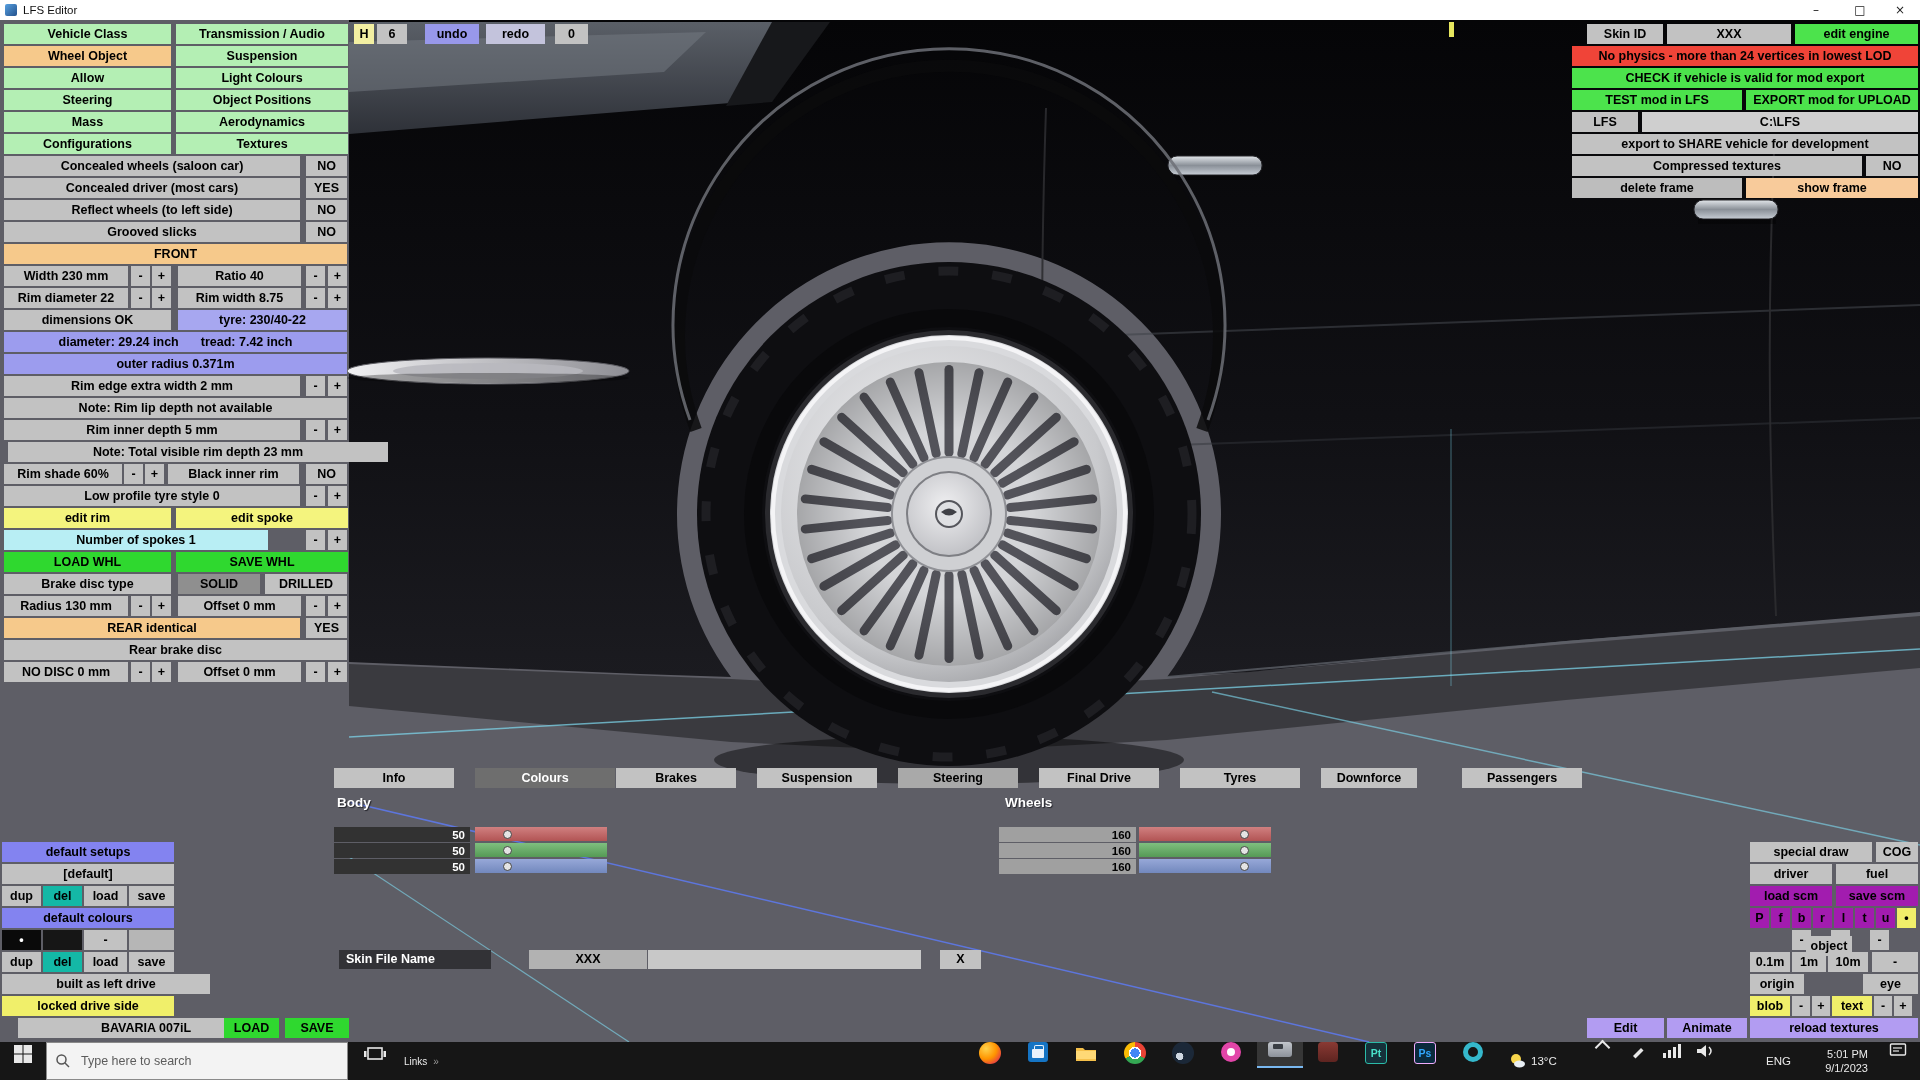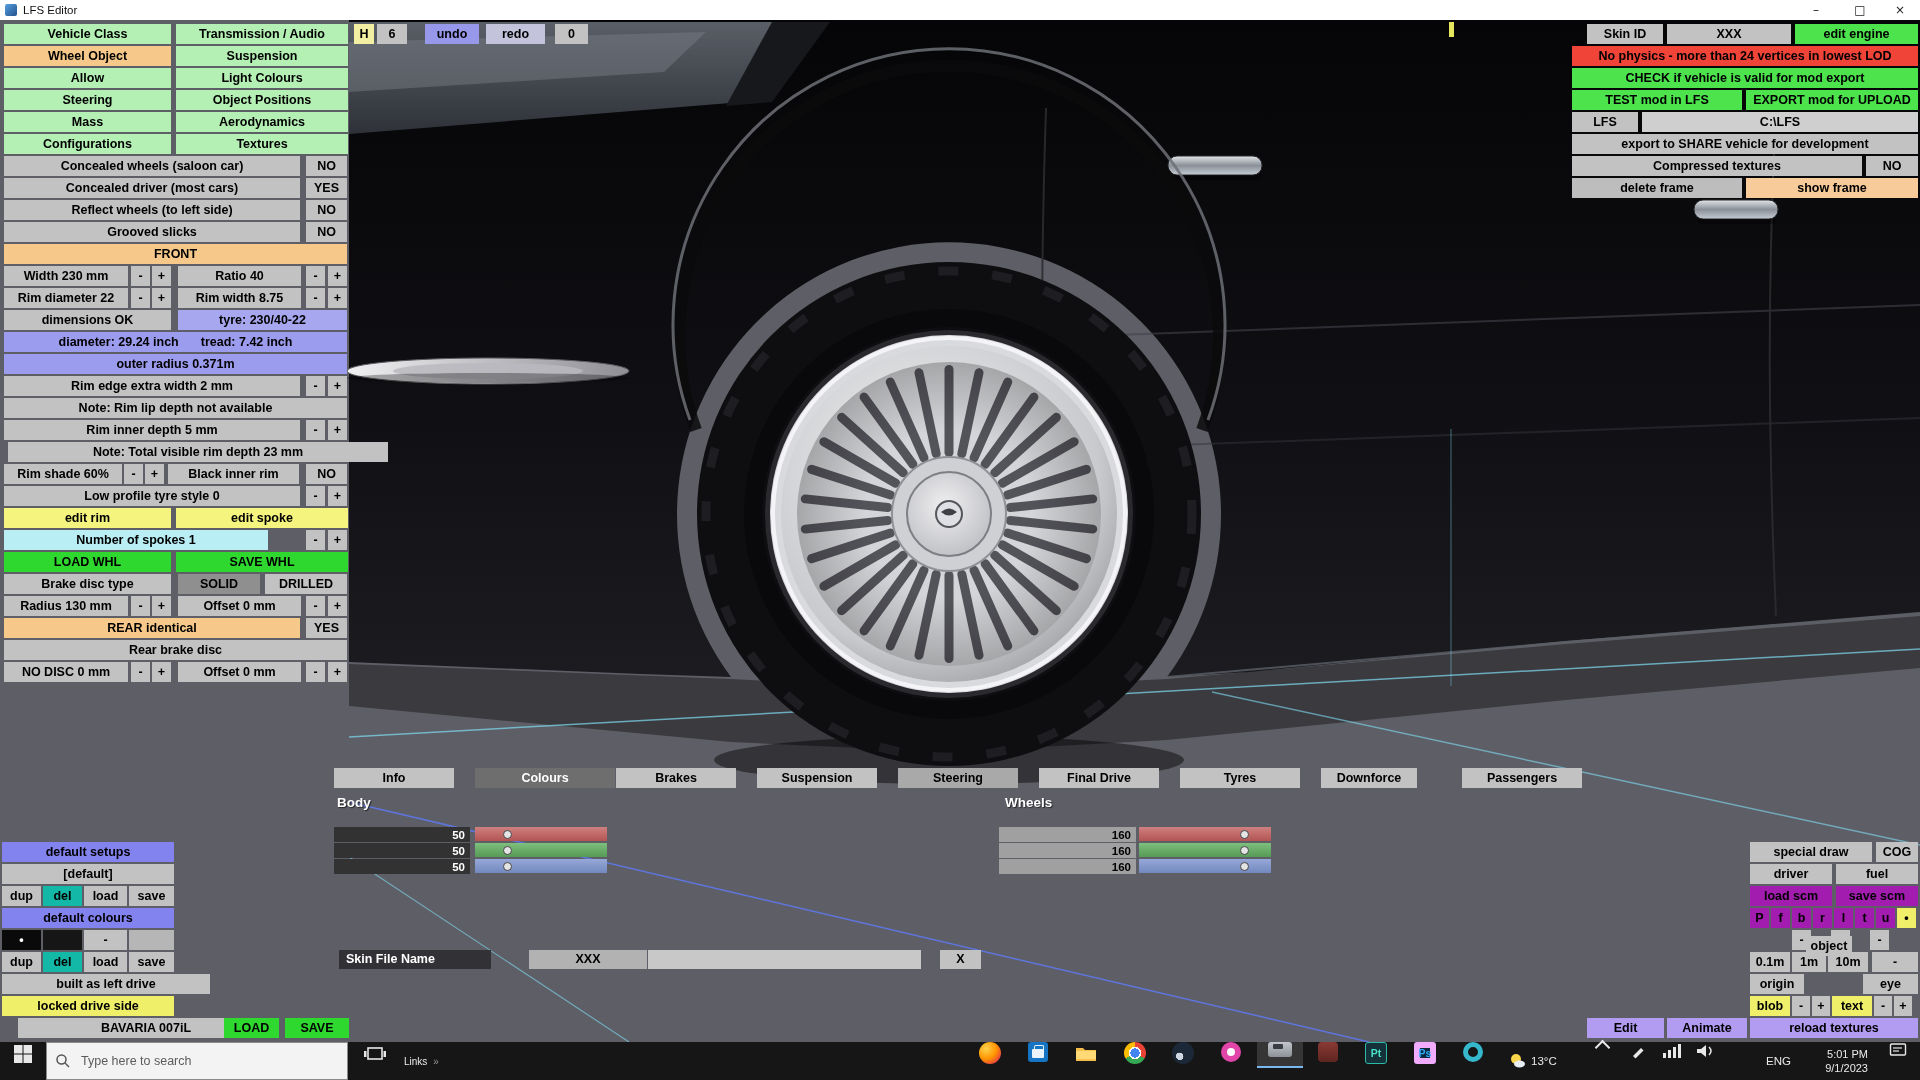--- a/index.html
+++ b/index.html
@@ -47,21 +47,21 @@
   .ffox{width:22px;height:22px;border-radius:50%;background:radial-gradient(circle at 32% 30%,#ffd24c,#ff9500 48%,#e8443d 78%,#b53a86)}
   .pinkring{width:20px;height:20px;border-radius:50%;border:6px solid #e245a8;box-sizing:border-box;background:#fff}
   .cyanring{width:20px;height:20px;border-radius:50%;border:5px solid #35b8cc;box-sizing:border-box}
   .steam{width:22px;height:22px;border-radius:50%;background:radial-gradient(circle at 35% 65%,#cfd8e2 0 18%,#1b2838 19%)}
   .maroon{width:20px;height:20px;border-radius:4px;background:linear-gradient(#8a3a34,#5e2420)}
   .lfsic{width:24px;height:15px;border-radius:3px;background:linear-gradient(#c2c6cc,#8d929a);position:relative}
   .lfsic::after{content:"";position:absolute;left:5px;top:2px;width:10px;height:5px;background:#3a3e44;border-radius:1px}
   .badge{width:22px;height:22px;box-sizing:border-box;display:flex;align-items:center;justify-content:center;
          font:700 10.5px "Liberation Sans",sans-serif;border-radius:3px}
   .pt{background:#15313a;border:1px solid #2bbba8;color:#49e0c8}
-  .ps{background:#0b2a3d;border:6px solid #f0abfc;color:#31a8ff}
+  .ps{background:#0b2a3d;border:1px solid #f0abfc;color:#31a8ff}
   .store{width:20px;height:20px;border-radius:3px;background:#1574c4;position:relative}
   .store::after{content:"";position:absolute;left:4px;top:7px;width:12px;height:9px;background:#eaf2fb;border-radius:1px}
   .store::before{content:"";position:absolute;left:6px;top:3px;width:8px;height:5px;border:1.5px solid #eaf2fb;border-bottom:none;border-radius:2px 2px 0 0}
   .chevup{width:9px;height:9px;border-left:2px solid #e8e8e8;border-top:2px solid #e8e8e8;transform:rotate(45deg)}
 </style>
 </head>
 <body>
 
 <svg id="viewport" viewBox="0 20 1920 1022" xmlns="http://www.w3.org/2000/svg">
   <defs>

